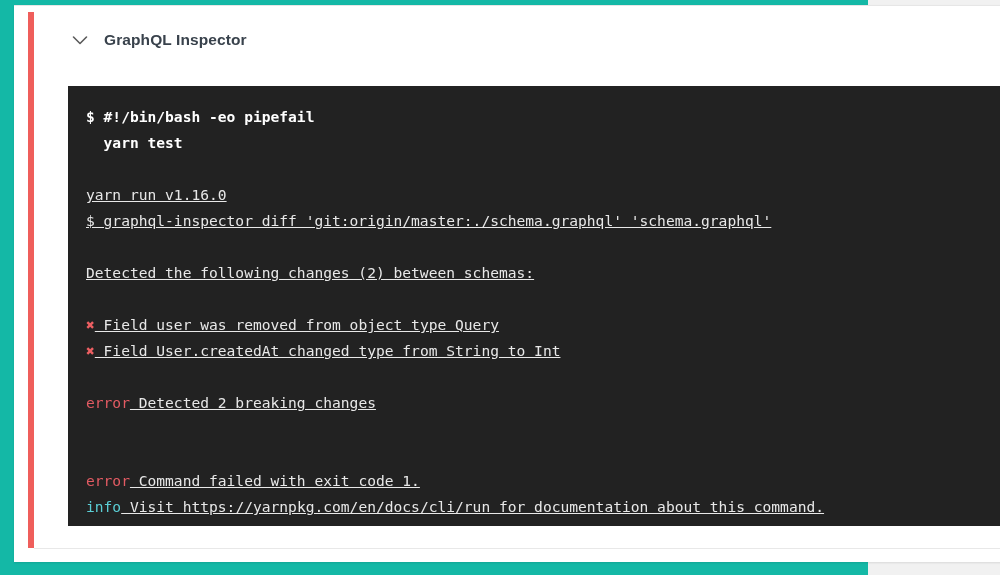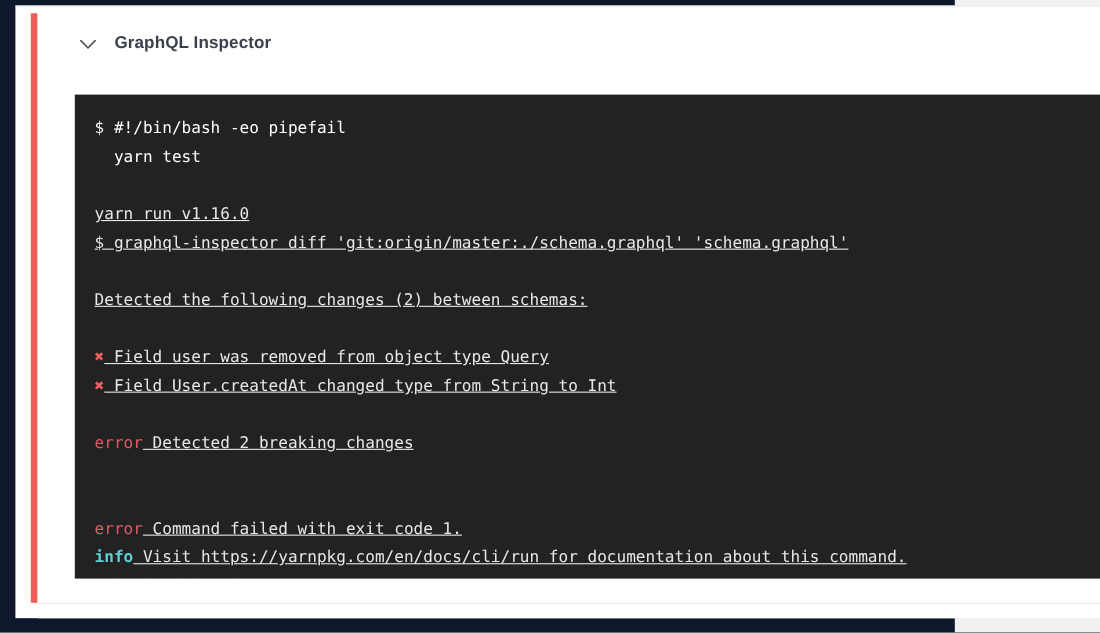--- a/index.html
+++ b/index.html
@@ -12,21 +12,21 @@
     background: #f1f1f1;
     font-family: "Liberation Sans", sans-serif;
     overflow: hidden;
   }
 
   
   .page {
     position: relative;
     width: 868px;
     height: 575px;
-    background: #0f172a;
+    background: #14b8a6;
   }
 
   .card {
     position: absolute;
     left: 14px;
     top: 5px;
     width: 1000px;          
     height: 557px;
     background: #ffffff;
     border-top: 1px solid #e6e6e6;
@@ -97,23 +97,23 @@
     font-family: "DejaVu Sans Mono", "Liberation Mono", monospace;
     font-size: 14.6px;
     line-height: 26px;
     color: #e8e8e8;
     white-space: pre;
   }
 
   .log .line { min-height: 26px; }
   .log .line.blank { height: 26px; }
 
-  .log .bold     { font-weight: normal; color: #ffffff; }
+  .log .bold     { font-weight: bold; color: #ffffff; }
   .log .err-tag  { color: #e35b63; }
-  .log .info-tag { color: #5bcfd6; font-weight: bold; }
+  .log .info-tag { color: #5bcfd6; }
   .log .cross    { color: #ec5f62; font-weight: bold; }
   .log .dim      { color: #e8e8e8; text-decoration: underline; }
 
   
   .footer-divider {
     position: absolute;
     left: 20px;
     top: 542px;
     width: 980px;
     height: 1px;

